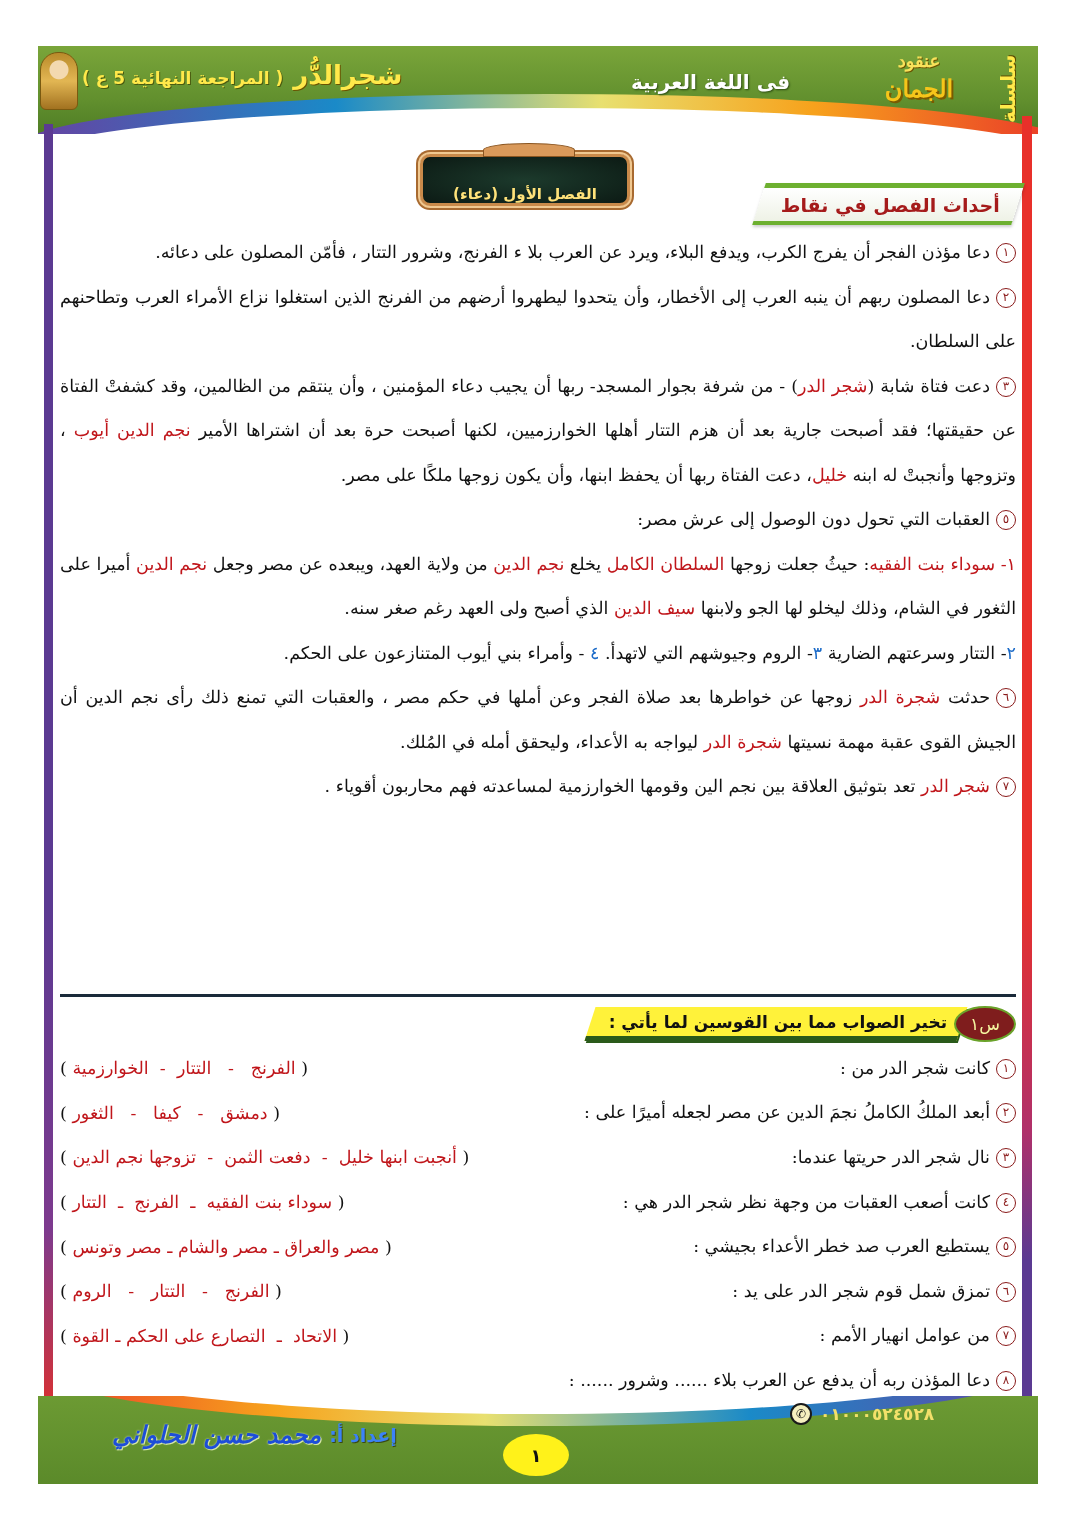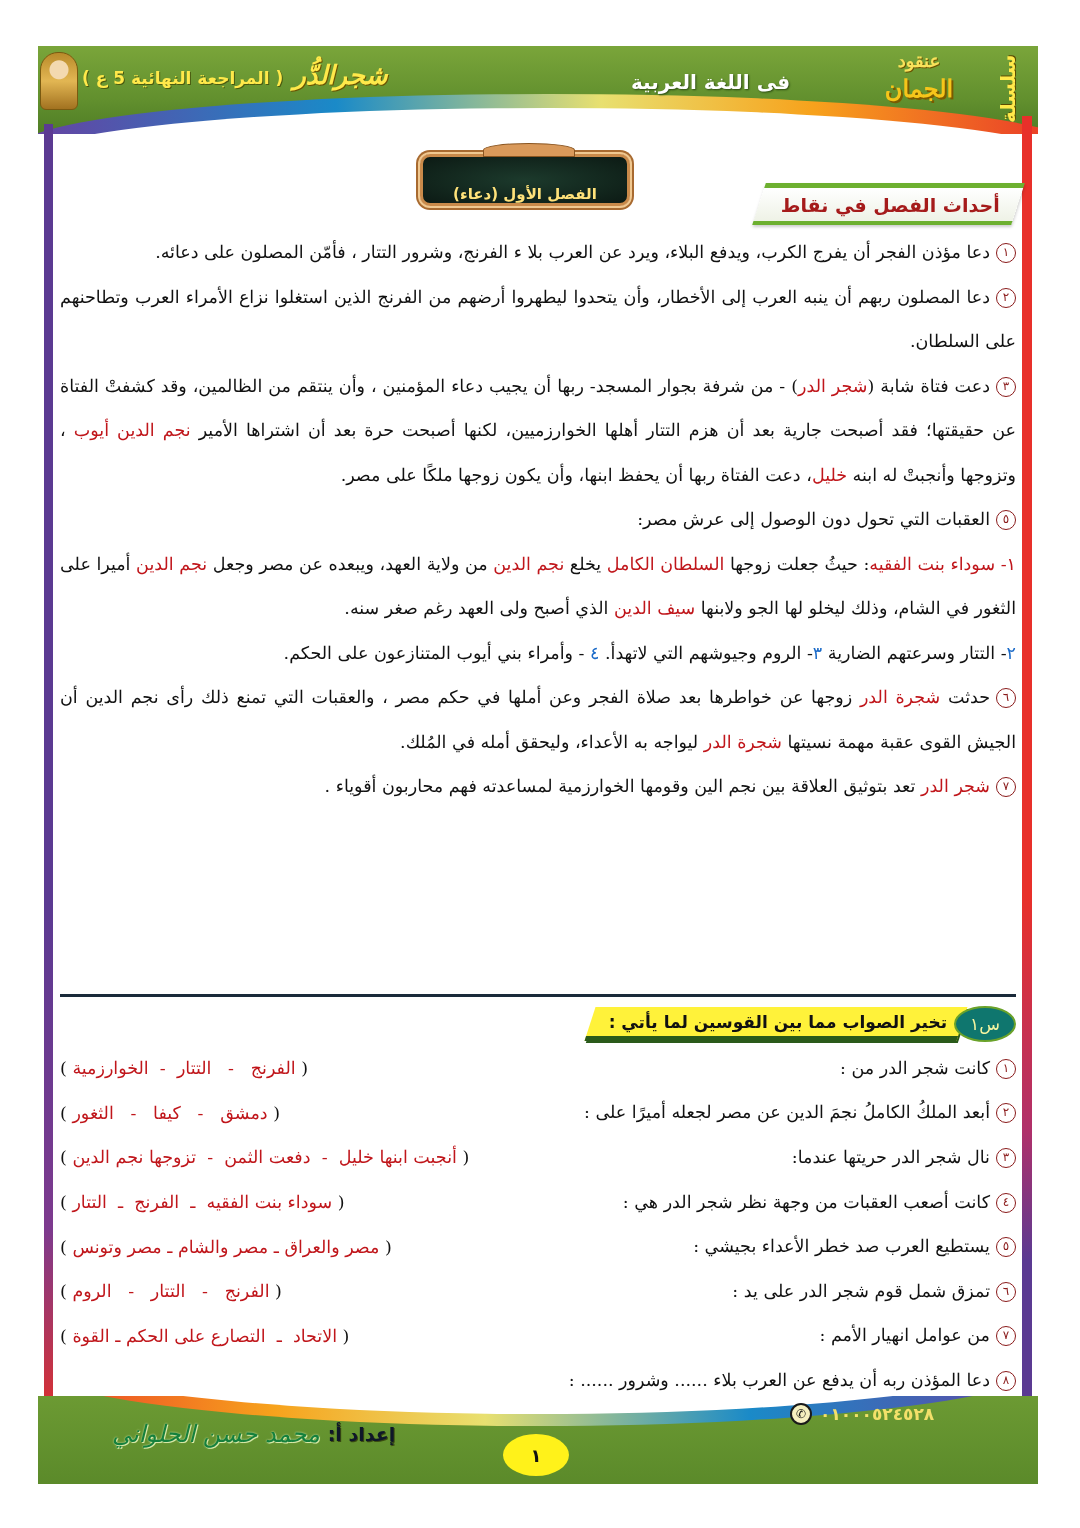--- a/index.html
+++ b/index.html
@@ -63,21 +63,21 @@
   .brand-logo .main { display: block; font-size: 24px; line-height: 36px; color: #f6c51a; text-shadow: 2px 2px 0 #7a5a00; }
   .subject {
     position: absolute; right: 248px; top: 24px; color: #ffffff;
     font-family: "DejaVu Sans", sans-serif; font-weight: bold; font-size: 20px;
     text-shadow: 1px 1px 2px #2a4a10;
   }
   .book-title {
     position: absolute; left: 44px; top: 14px; font-family: "DejaVu Sans", sans-serif; font-weight: bold;
     display: flex; align-items: baseline; gap: 10px; direction: rtl;
   }
-  .book-title .name { font-size: 26px; color: #ffe94a; text-shadow: 1px 1px 0 #6b5200; font-style: italic; }
+  .book-title .name { font-size: 26px; color: #ffe94a; text-shadow: 1px 1px 0 #6b5200; }
   .book-title .review { font-size: 17px; color: #ffe94a; text-shadow: 1px 1px 0 #4a5a10; }
   .queen-icon {
     position: absolute; left: 2px; top: 6px; width: 38px; height: 58px;
     border-radius: 18px 18px 6px 6px;
     background: radial-gradient(circle at 50% 30%, #f3d9b0 0 9px, transparent 10px),
                 linear-gradient(180deg, #b88a2a 0%, #e2b653 50%, #a27220 100%);
     border: 1px solid #7a5a10;
   }
 
   
@@ -125,21 +125,21 @@
 
   .divider {
     position: absolute; left: 22px; right: 22px; top: 948px; height: 3px; background: #1a2a3a;
   }
 
   
   .q-heading {
     position: absolute; right: 22px; top: 958px; height: 40px; display: flex; align-items: center; direction: rtl;
   }
   .q-badge {
-    width: 62px; height: 36px; border-radius: 50%; background: #0f766e; color: #f4f4a0;
+    width: 62px; height: 36px; border-radius: 50%; background: #7f1d1d; color: #f4f4a0;
     font-family: "DejaVu Sans", sans-serif; font-size: 17px; display: flex; align-items: center; justify-content: center;
     border: 2px solid #6aa22a; position: relative; z-index: 2;
   }
   .q-title {
     margin-right: -8px; height: 34px; padding: 0 16px 0 18px; background: #fff23a;
     border-bottom: 5px solid #2a5a1a; transform: skewX(-18deg); display: flex; align-items: center;
     box-shadow: 2px 2px 0 #2a5a1a;
   }
   .q-title span {
     transform: skewX(18deg); font-family: "DejaVu Sans", sans-serif; font-weight: bold; font-size: 17px; color: #111;
@@ -161,23 +161,23 @@
   .phone-number { color: #f3e06a; font-family: "DejaVu Sans", sans-serif; font-weight: bold; font-size: 17px; letter-spacing: 2px; }
 
   .page-number {
     position: absolute; left: 503px; top: 1434px; width: 66px; height: 42px; border-radius: 50%;
     background: #fff21a; display: flex; align-items: center; justify-content: center;
     font-family: "DejaVu Sans", sans-serif; font-weight: bold; font-size: 18px; color: #111;
   }
   .prepared {
     position: absolute; left: 112px; top: 1420px; display: flex; align-items: center; gap: 8px; direction: rtl;
   }
-  .prepared-label { color: #0f172a; font-family: "DejaVu Sans", sans-serif; font-weight: bold; font-size: 19px; text-shadow: 1px 1px 0 #3a4a10; }
+  .prepared-label { color: #3b82f6; font-family: "DejaVu Sans", sans-serif; font-weight: bold; font-size: 19px; text-shadow: 1px 1px 0 #3a4a10; }
   .author-sig {
-    font-family: "DejaVu Serif", serif; font-style: italic; font-weight: normal; font-size: 24px; color: #15803d;
+    font-family: "DejaVu Serif", serif; font-style: italic; font-weight: bold; font-size: 24px; color: #1d4ed8;
     text-shadow: 0 0 2px #d8e8a8, 1px 1px 0 #d8e8a8;
   }
 </style>
 </head>
 <body>
 
 <div class="page">
 
   <div class="header">
     <div class="header-wave"></div>

